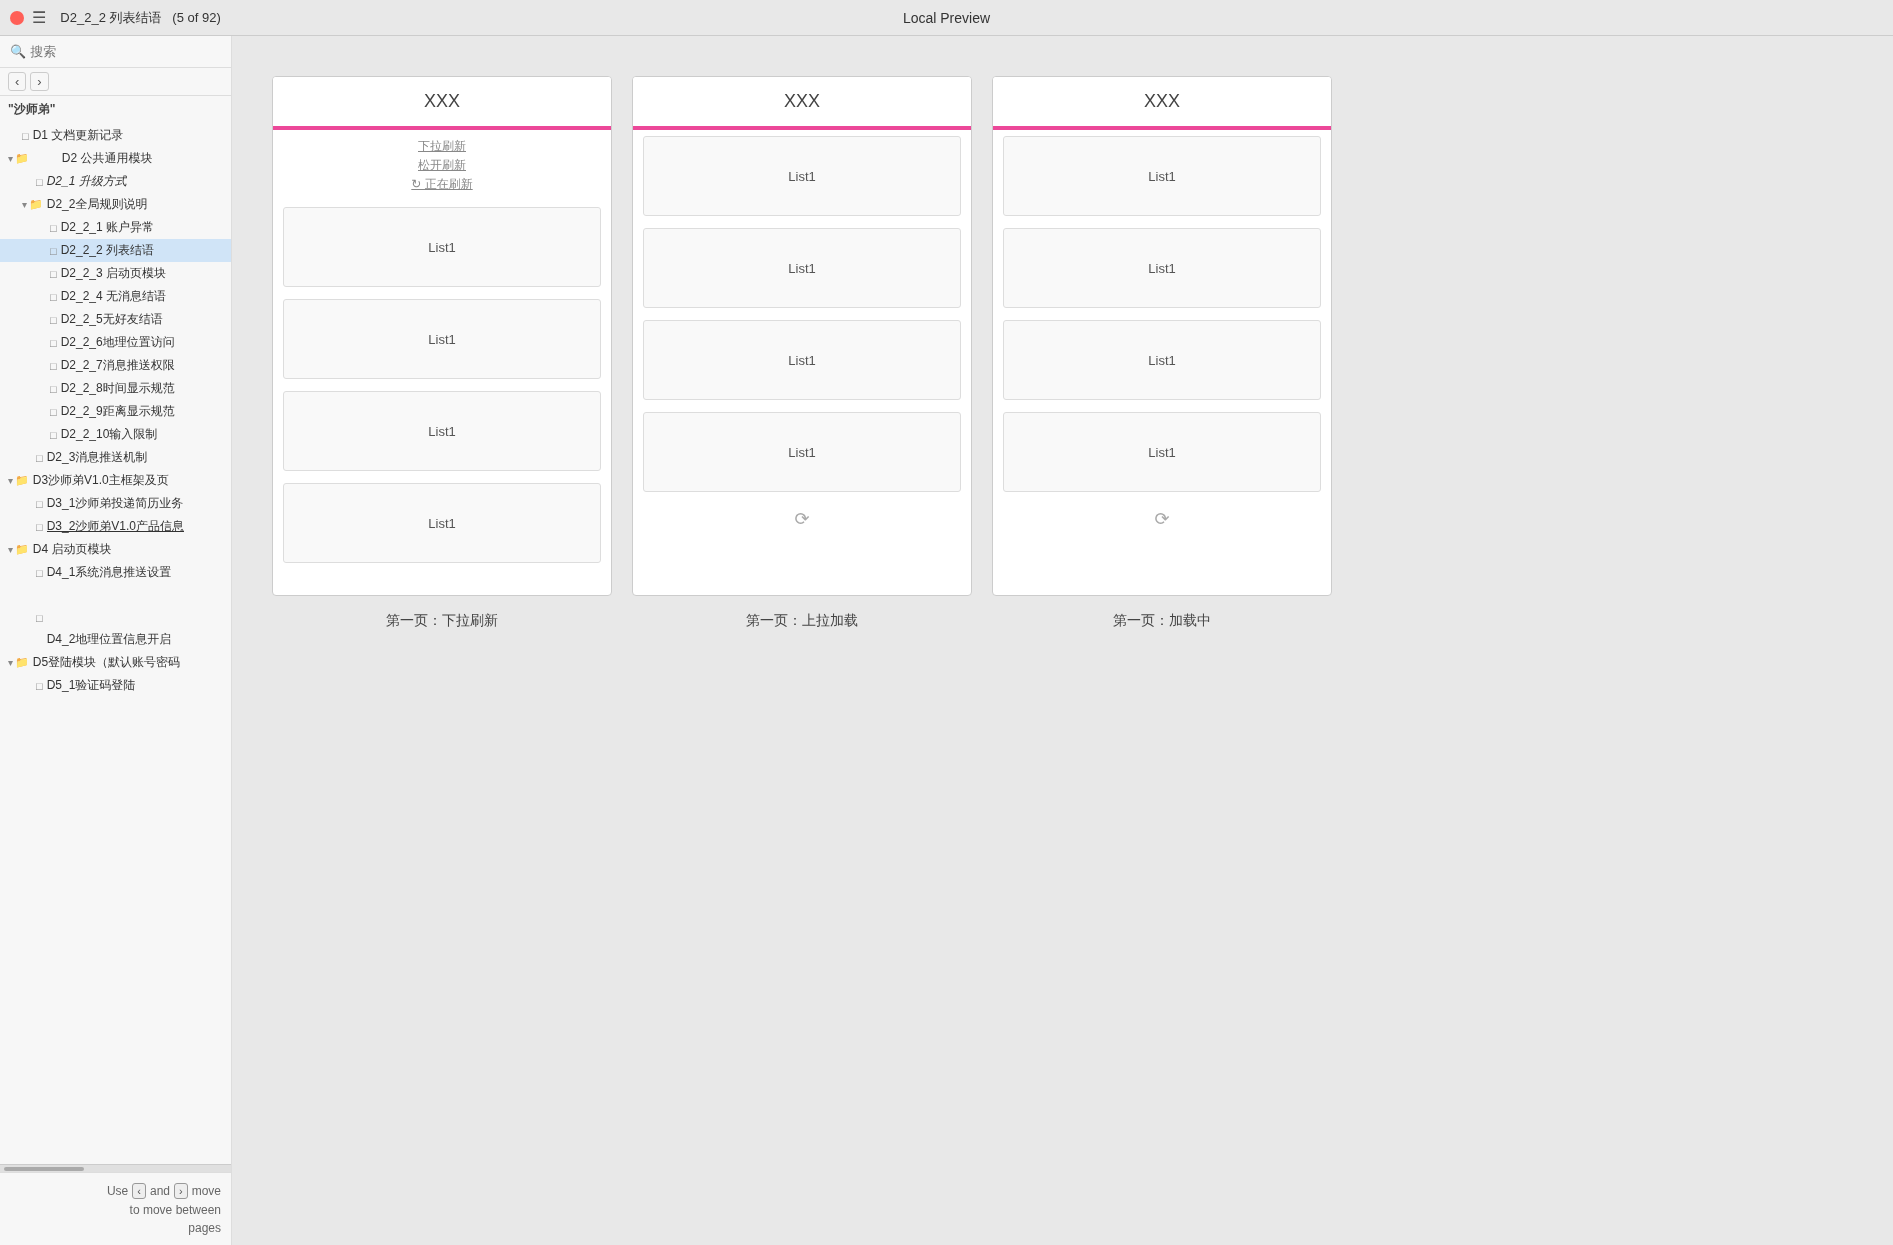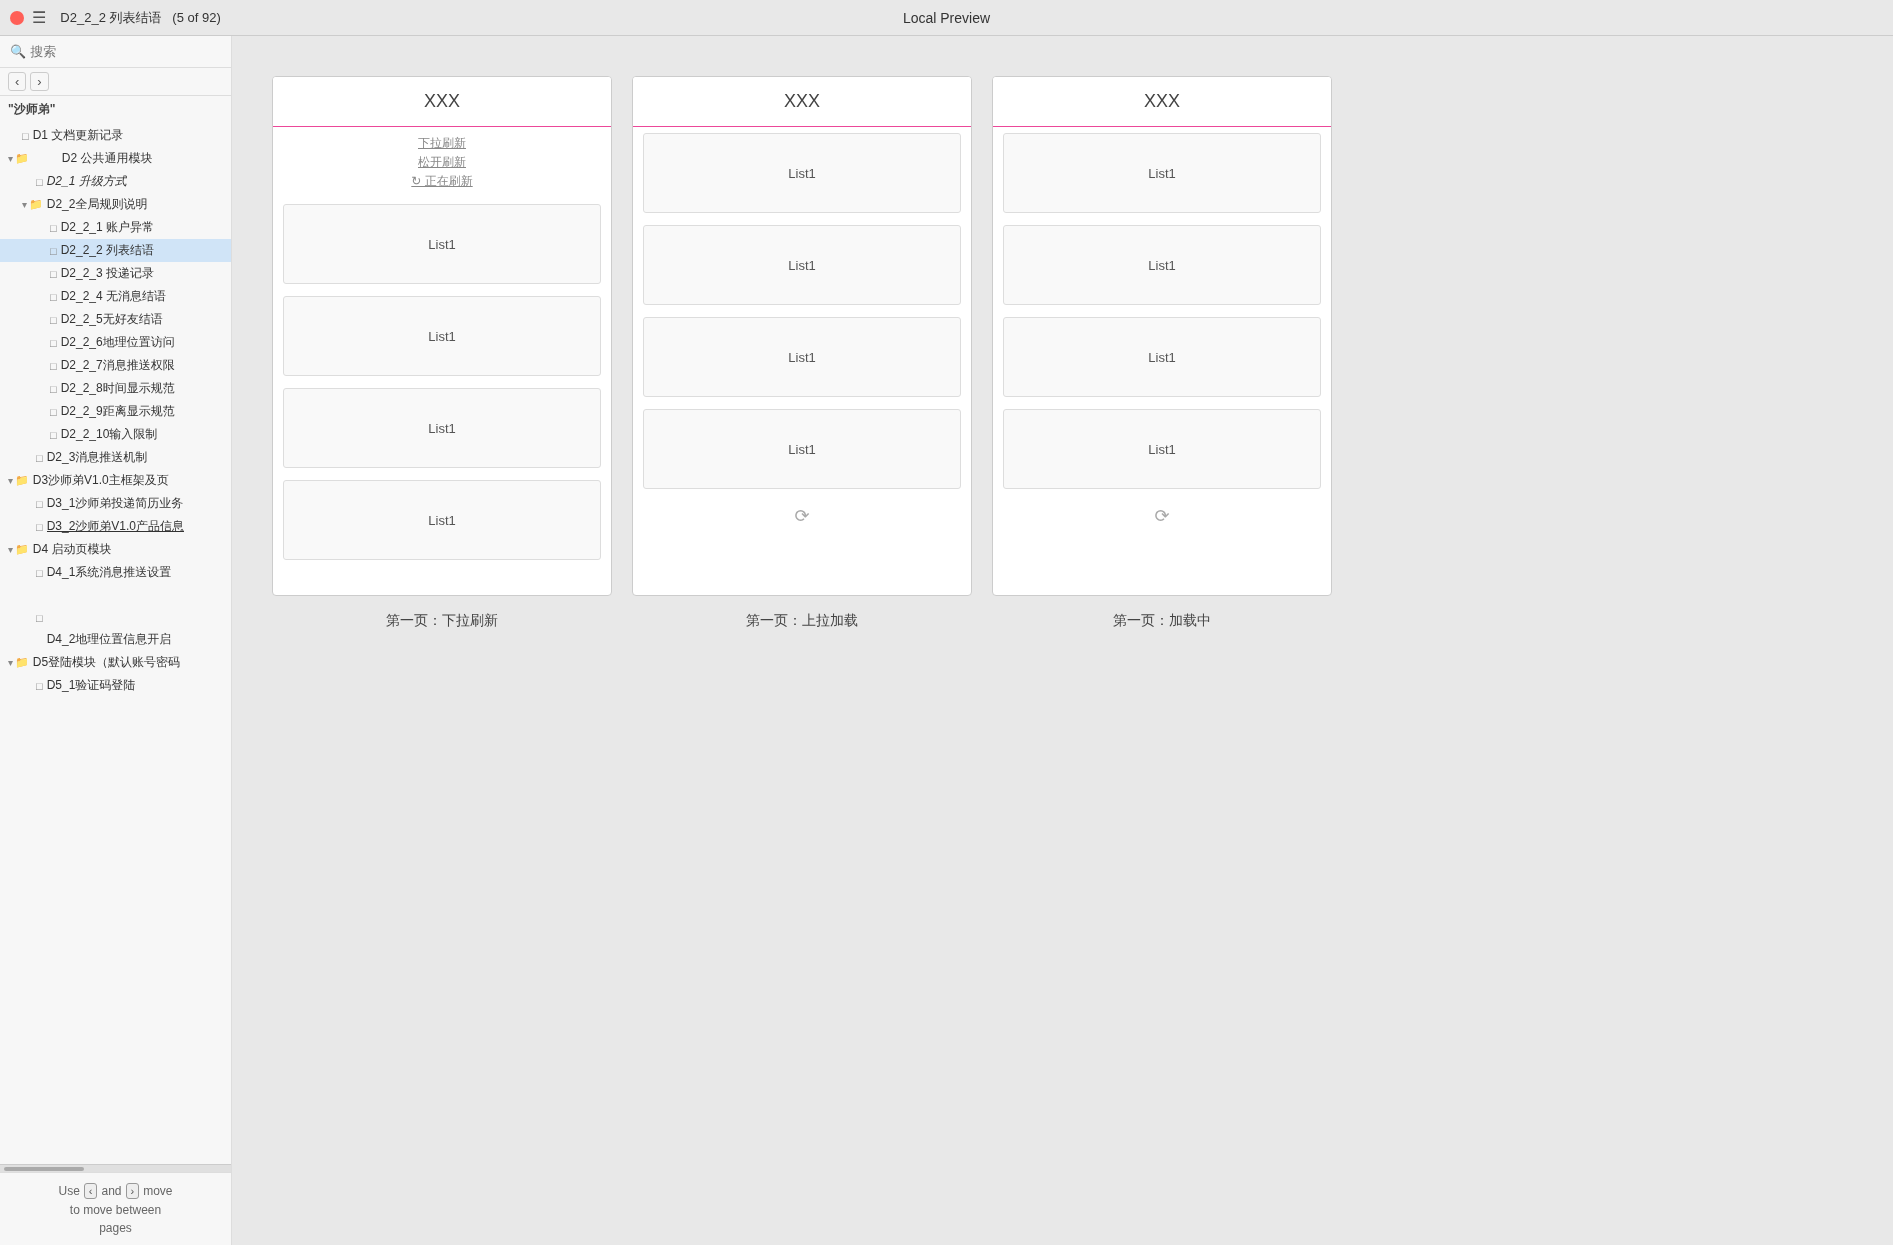--- a/index.html
+++ b/index.html
@@ -92,21 +92,21 @@
     .sidebar-tree {
       flex: 1;
       overflow-y: auto;
       padding: 4px 0;
     }
     .sidebar-bottom {
       padding: 10px;
       border-top: 1px solid #ddd;
       display: flex;
       flex-direction: column;
-      align-items: center;
+      align-items: flex-end;
       gap: 4px;
       font-size: 12px;
       color: #666;
     }
     .sidebar-bottom-keys {
       display: flex;
       align-items: center;
       gap: 4px;
     }
     .key-box {
@@ -192,21 +192,21 @@
       border-radius: 4px;
       width: 340px;
       min-height: 520px;
       display: flex;
       flex-direction: column;
       overflow: hidden;
       position: relative;
     }
 
     .phone-header {
-      border-bottom: 1px solid #ec4899;
+      border-bottom: 4px solid #ec4899;
       padding: 14px 20px;
       text-align: center;
       font-size: 18px;
       font-weight: 400;
       color: #444;
       background: #fff;
     }
 
     .pull-refresh-area {
       display: flex;
@@ -310,21 +310,21 @@
         <div class="tree-item active">
           <span class="indent" style="width:28px; display:inline-block;"></span>
           <span class="tree-toggle" style="width:12px;display:inline-block;"></span>
           <span class="tree-icon">□</span>
           <span style="overflow:hidden;text-overflow:ellipsis;">D2_2_2 列表结语</span>
         </div>
         <div class="tree-item">
           <span class="indent" style="width:28px; display:inline-block;"></span>
           <span class="tree-toggle" style="width:12px;display:inline-block;"></span>
           <span class="tree-icon">□</span>
-          <span style="overflow:hidden;text-overflow:ellipsis;">D2_2_3 投递记录</span>
+          <span style="overflow:hidden;text-overflow:ellipsis;">D2_2_3 启动页模块</span>
         </div>
         <div class="tree-item">
           <span class="indent" style="width:28px; display:inline-block;"></span>
           <span class="tree-toggle" style="width:12px;display:inline-block;"></span>
           <span class="tree-icon">□</span>
           <span style="overflow:hidden;text-overflow:ellipsis;">D2_2_4 无消息结语</span>
         </div>
         <div class="tree-item">
           <span class="indent" style="width:28px; display:inline-block;"></span>
           <span class="tree-toggle" style="width:12px;display:inline-block;"></span>

